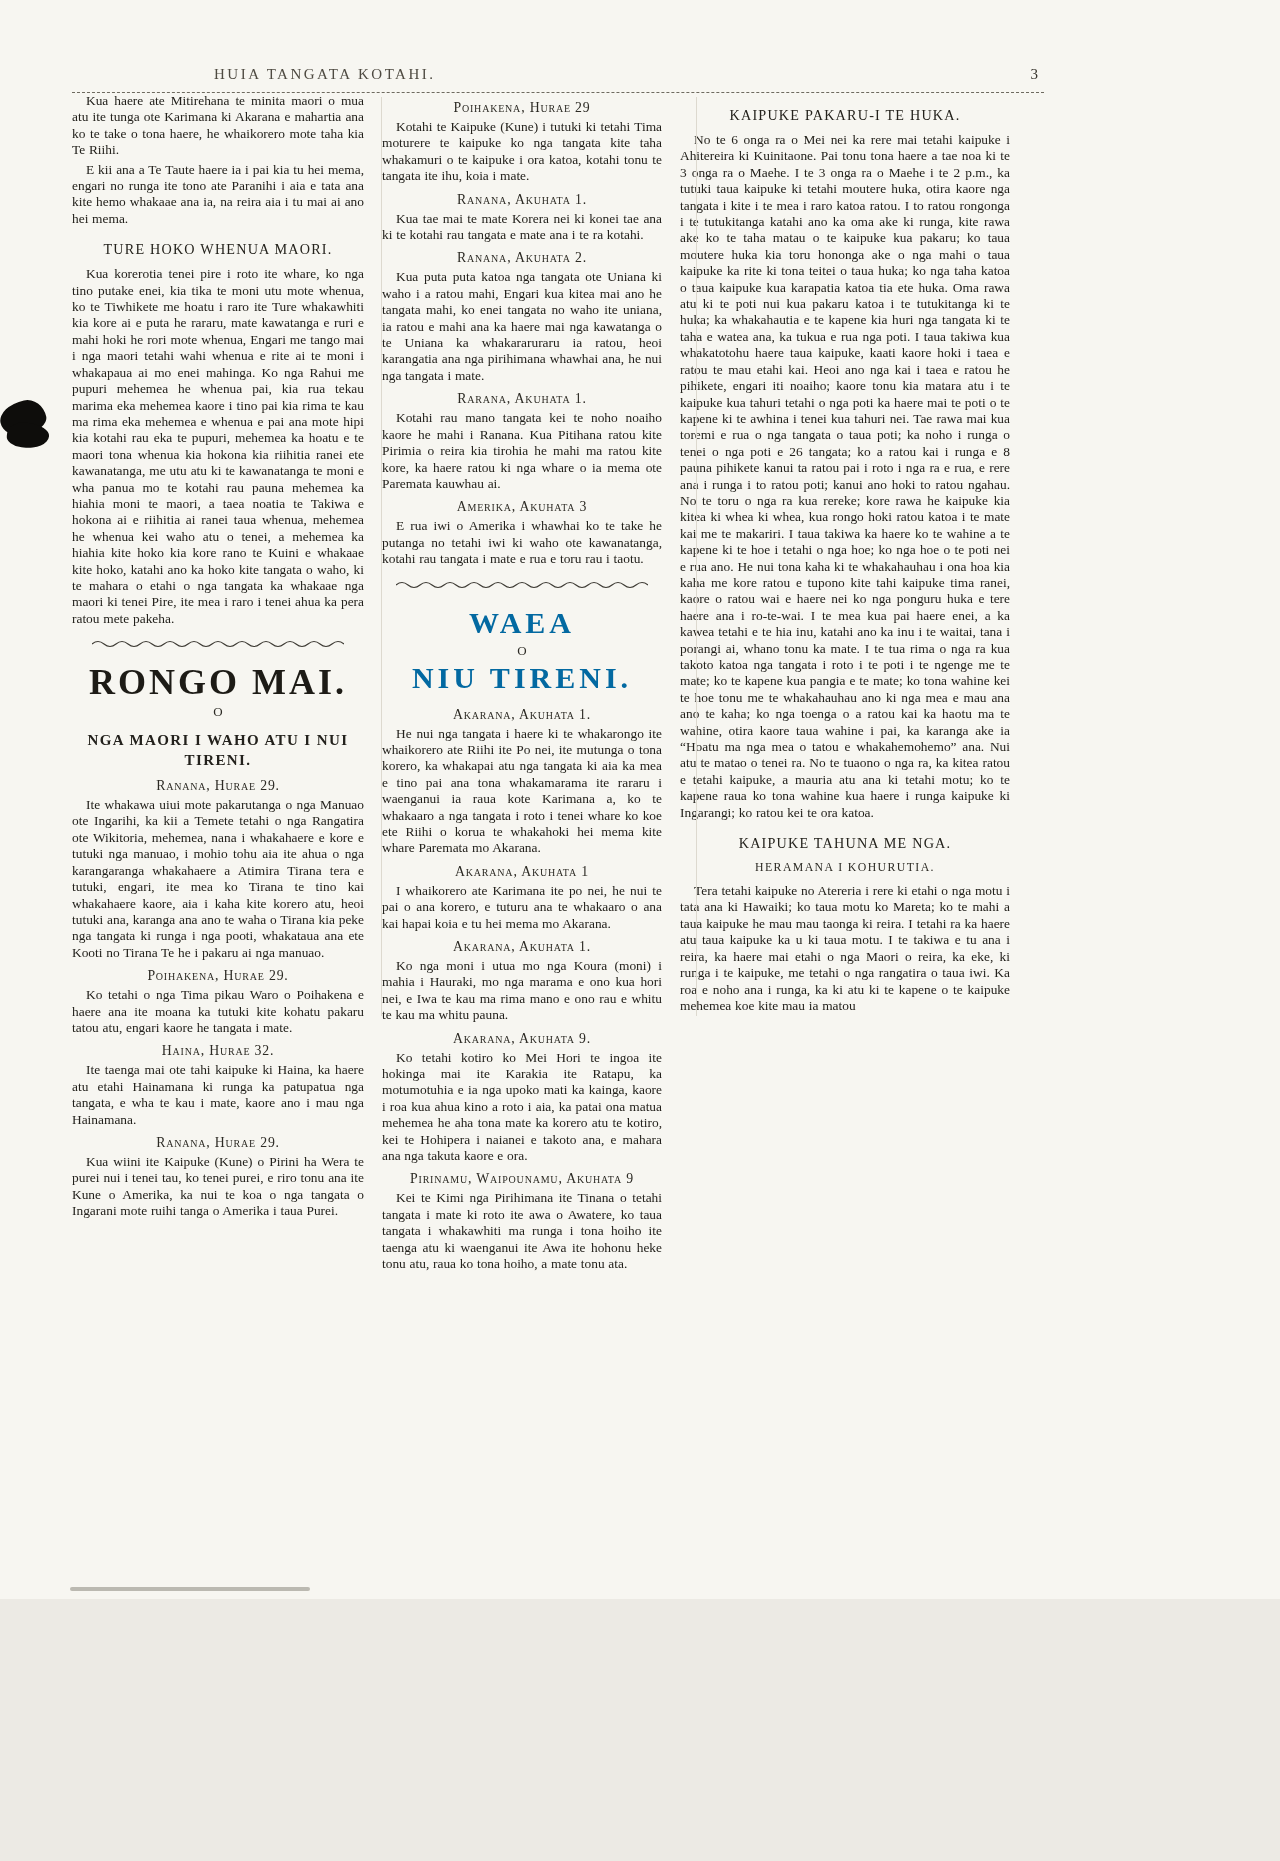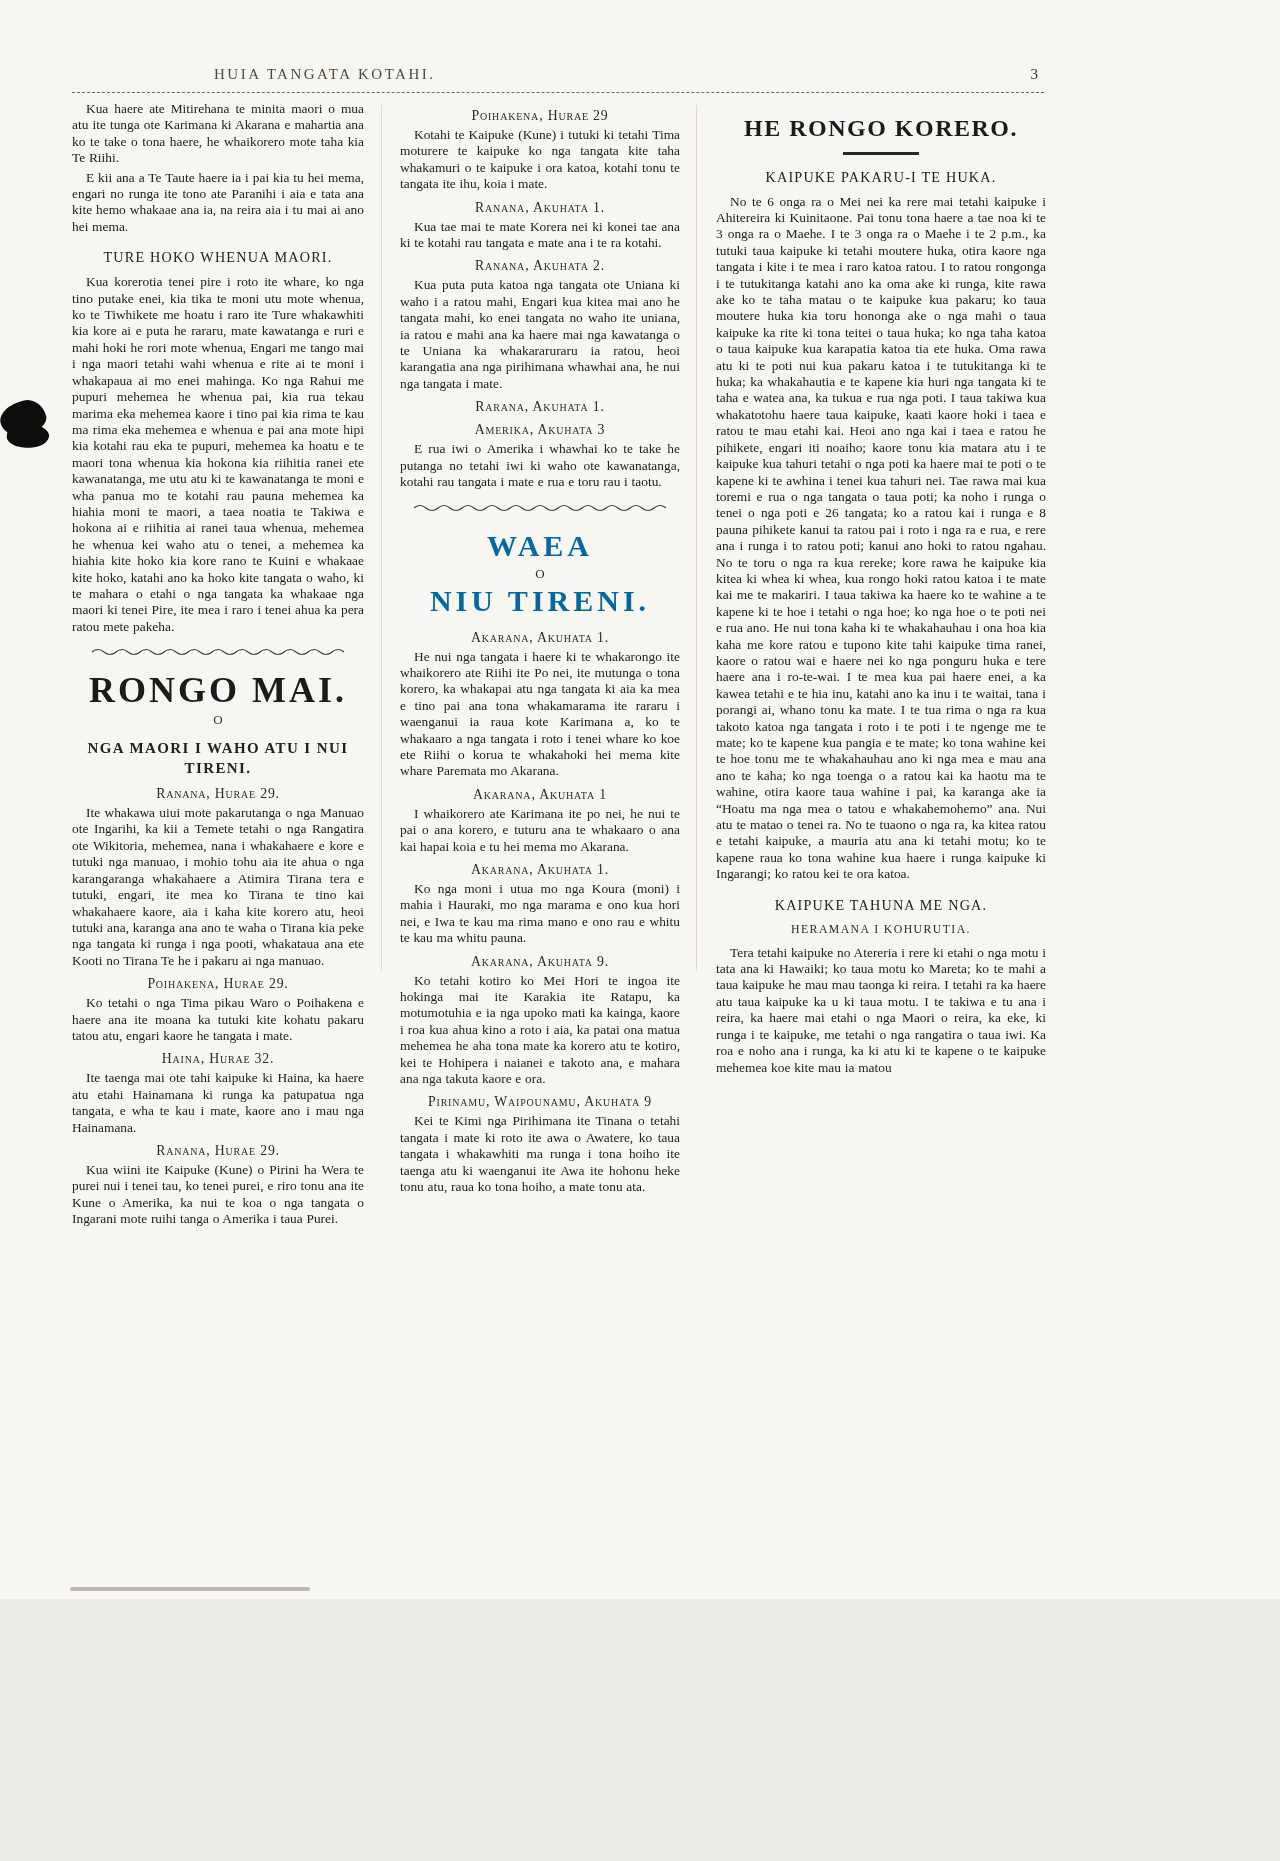--- a/index.html
+++ b/index.html
@@ -36,22 +36,21 @@
   }
   .header-rule {
     border-top: 1px dashed #6e6a5f;
     margin: 2px 0 0 0;
     height: 0;
   }
   .columns {
     position: relative;
     display: grid;
     grid-template-columns: 292px 280px 330px;
-    column-gap: 36px;
-    margin-top: 8px;
+    column-gap: 18px;
   }
   .col-rule { position: absolute; top: 4px; bottom: 260px; width: 1px; background: #ddd9cf; }
   .col-rule.r1 { left: 309px; }
   .col-rule.r2 { left: 624px; }
 
   .para {
     margin: 0 0 3px 0;
     text-align: justify;
     text-indent: 14px;
     font-size: 13.4px;
@@ -174,20 +173,21 @@
           <p class="para">Kua wiini ite Kaipuke (Kune) o Pirini ha Wera te purei nui i tenei tau, ko tenei purei, e riro tonu ana ite Kune o Amerika, ka nui te koa o nga tangata o Ingarani mote ruihi tanga o Amerika i taua Purei.</p>
         </div>
         <div class="col">
           <div class="dateline">Poihakena, Hurae 29</div>
           <p class="para">Kotahi te Kaipuke (Kune) i tutuki ki tetahi Tima moturere te kaipuke ko nga tangata kite taha whakamuri o te kaipuke i ora katoa, kotahi tonu te tangata ite ihu, koia i mate.</p>
           <div class="dateline">Ranana, Akuhata 1.</div>
           <p class="para">Kua tae mai te mate Korera nei ki konei tae ana ki te kotahi rau tangata e mate ana i te ra kotahi.</p>
           <div class="dateline">Ranana, Akuhata 2.</div>
           <p class="para">Kua puta puta katoa nga tangata ote Uniana ki waho i a ratou mahi, Engari kua kitea mai ano he tangata mahi, ko enei tangata no waho ite uniana, ia ratou e mahi ana ka haere mai nga kawatanga o te Uniana ka whakararuraru ia ratou, heoi karangatia ana nga pirihimana whawhai ana, he nui nga tangata i mate.</p>
           <div class="dateline">Rarana, Akuhata 1.</div>
+          <p class="para">Kotahi rau mano tangata kei te noho noaiho kaore he mahi i Ranana. Kua Pitihana ratou kite Pirimia o reira kia tirohia he mahi ma ratou kite kore, ka haere ratou ki nga whare o ia mema ote Paremata kauwhau ai.</p>
           <div class="dateline">Amerika, Akuhata 3</div>
           <p class="para">E rua iwi o Amerika i whawhai ko te take he putanga no tetahi iwi ki waho ote kawanatanga, kotahi rau tangata i mate e rua e toru rau i taotu.</p>
           <div class="wavy">
             <svg width="252" height="10" viewBox="0 0 252 10">
               <path d="M0 5 q 6 -5 12 0 t 12 0 t 12 0 t 12 0 t 12 0 t 12 0 t 12 0 t 12 0 t 12 0 t 12 0 t 12 0 t 12 0 t 12 0 t 12 0 t 12 0 t 12 0 t 12 0 t 12 0 t 12 0 t 12 0 t 12 0" stroke="#3d3a33" stroke-width="1.1" fill="none"></path>
             </svg>
           </div>
           <div class="display">
             <div class="display-lg">WAEA</div>
             <div class="display-o">O</div>
@@ -198,24 +198,20 @@
           <div class="dateline">Akarana, Akuhata 1</div>
           <p class="para">I whaikorero ate Karimana ite po nei, he nui te pai o ana korero, e tuturu ana te whakaaro o ana kai hapai koia e tu hei mema mo Akarana.</p>
           <div class="dateline">Akarana, Akuhata 1.</div>
           <p class="para">Ko nga moni i utua mo nga Koura (moni) i mahia i Hauraki, mo nga marama e ono kua hori nei, e Iwa te kau ma rima mano e ono rau e whitu te kau ma whitu pauna.</p>
           <div class="dateline">Akarana, Akuhata 9.</div>
           <p class="para">Ko tetahi kotiro ko Mei Hori te ingoa ite hokinga mai ite Karakia ite Ratapu, ka motumotuhia e ia nga upoko mati ka kainga, kaore i roa kua ahua kino a roto i aia, ka patai ona matua mehemea he aha tona mate ka korero atu te kotiro, kei te Hohipera i naianei e takoto ana, e mahara ana nga takuta kaore e ora.</p>
           <div class="dateline">Pirinamu, Waipounamu, Akuhata 9</div>
           <p class="para">Kei te Kimi nga Pirihimana ite Tinana o tetahi tangata i mate ki roto ite awa o Awatere, ko taua tangata i whakawhiti ma runga i tona hoiho ite taenga atu ki waenganui ite Awa ite hohonu heke tonu atu, raua ko tona hoiho, a mate tonu ata.</p>
         </div>
         <div class="col">
-          <div class="display">
-            <div class="display-lg2">HE RONGO KORERO.</div>
-            <div class="short-rule"></div>
-          </div>
           <div class="heading">KAIPUKE PAKARU-I TE HUKA.</div>
           <p class="para">No te 6 onga ra o Mei nei ka rere mai tetahi kaipuke i Ahitereira ki Kuinitaone. Pai tonu tona haere a tae noa ki te 3 onga ra o Maehe. I te 3 onga ra o Maehe i te 2 p.m., ka tutuki taua kaipuke ki tetahi moutere huka, otira kaore nga tangata i kite i te mea i raro katoa ratou. I to ratou rongonga i te tutukitanga katahi ano ka oma ake ki runga, kite rawa ake ko te taha matau o te kaipuke kua pakaru; ko taua moutere huka kia toru hononga ake o nga mahi o taua kaipuke ka rite ki tona teitei o taua huka; ko nga taha katoa o taua kaipuke kua karapatia katoa tia ete huka. Oma rawa atu ki te poti nui kua pakaru katoa i te tutukitanga ki te huka; ka whakahautia e te kapene kia huri nga tangata ki te taha e watea ana, ka tukua e rua nga poti. I taua takiwa kua whakatotohu haere taua kaipuke, kaati kaore hoki i taea e ratou te mau etahi kai. Heoi ano nga kai i taea e ratou he pihikete, engari iti noaiho; kaore tonu kia matara atu i te kaipuke kua tahuri tetahi o nga poti ka haere mai te poti o te kapene ki te awhina i tenei kua tahuri nei. Tae rawa mai kua toremi e rua o nga tangata o taua poti; ka noho i runga o tenei o nga poti e 26 tangata; ko a ratou kai i runga e 8 pauna pihikete kanui ta ratou pai i roto i nga ra e rua, e rere ana i runga i to ratou poti; kanui ano hoki to ratou ngahau. No te toru o nga ra kua rereke; kore rawa he kaipuke kia kitea ki whea ki whea, kua rongo hoki ratou katoa i te mate kai me te makariri. I taua takiwa ka haere ko te wahine a te kapene ki te hoe i tetahi o nga hoe; ko nga hoe o te poti nei e rua ano. He nui tona kaha ki te whakahauhau i ona hoa kia kaha me kore ratou e tupono kite tahi kaipuke tima ranei, kaore o ratou wai e haere nei ko nga ponguru huka e tere haere ana i ro-te-wai. I te mea kua pai haere enei, a ka kawea tetahi e te hia inu, katahi ano ka inu i te waitai, tana i porangi ai, whano tonu ka mate. I te tua rima o nga ra kua takoto katoa nga tangata i roto i te poti i te ngenge me te mate; ko te kapene kua pangia e te mate; ko tona wahine kei te hoe tonu me te whakahauhau ano ki nga mea e mau ana ano te kaha; ko nga toenga o a ratou kai ka haotu ma te wahine, otira kaore taua wahine i pai, ka karanga ake ia “Hoatu ma nga mea o tatou e whakahemohemo” ana. Nui atu te matao o tenei ra. No te tuaono o nga ra, ka kitea ratou e tetahi kaipuke, a mauria atu ana ki tetahi motu; ko te kapene raua ko tona wahine kua haere i runga kaipuke ki Ingarangi; ko ratou kei te ora katoa.</p>
           <div class="heading">KAIPUKE TAHUNA ME NGA.</div>
           <div class="subheading-sm">HERAMANA I KOHURUTIA.</div>
           <p class="para">Tera tetahi kaipuke no Atereria i rere ki etahi o nga motu i tata ana ki Hawaiki; ko taua motu ko Mareta; ko te mahi a taua kaipuke he mau mau taonga ki reira. I tetahi ra ka haere atu taua kaipuke ka u ki taua motu. I te takiwa e tu ana i reira, ka haere mai etahi o nga Maori o reira, ka eke, ki runga i te kaipuke, me tetahi o nga rangatira o taua iwi. Ka roa e noho ana i runga, ka ki atu ki te kapene o te kaipuke mehemea koe kite mau ia matou</p>
         </div>
       </div>
   </div>
   <div class="ink-blot"></div>
   <div class="bottom-smudge"></div>

